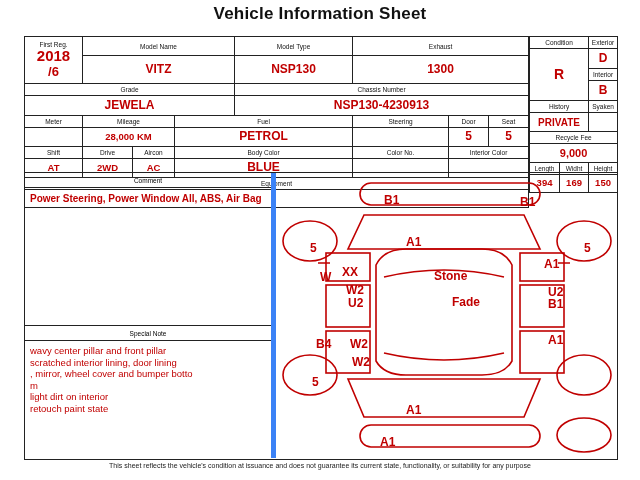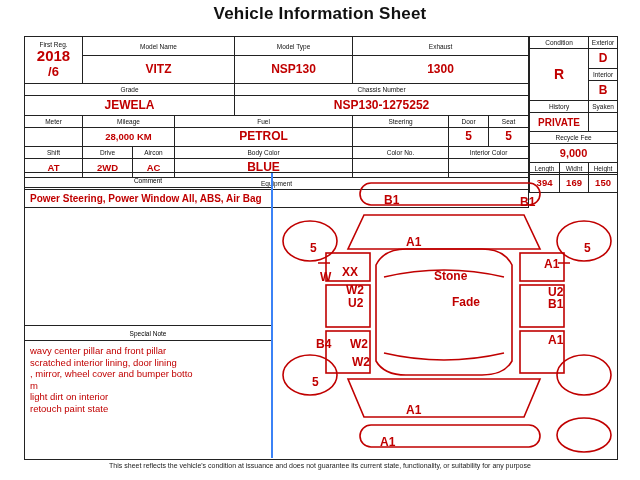--- a/index.html
+++ b/index.html
@@ -22,21 +22,21 @@
   .cell{display:flex;flex-direction:column;justify-content:center;align-items:center;height:100%;}
 
   
   #topwrap{position:absolute;left:24px;top:36px;width:592px;}
   #maintbl{width:504px;}
   #sidetbl{width:88px;}
   .flexrow{display:flex;align-items:flex-start;}
 
   
   #lower{position:absolute;left:24px;top:172px;width:592px;height:286px;border:1px solid #222;}
-  #commentbox{position:absolute;left:0;top:0;width:246px;height:285px;border-right:2px solid #3b82f6;}
+  #commentbox{position:absolute;left:0;top:0;width:246px;height:285px;border-right:5px solid #3b82f6;}
   #comment-head{height:14px;border-bottom:1px solid #222;font-size:6.5px;display:flex;align-items:center;justify-content:center;}
   #comment-body{height:137px;border-bottom:1px solid #222;}
   #special-head{height:14px;border-bottom:1px solid #222;font-size:6.5px;display:flex;align-items:center;justify-content:center;}
   #special-body{padding:4px 5px;font-size:9.5px;color:#c00000;line-height:1.22;}
   #diagram{position:absolute;left:247px;top:0;width:344px;height:285px;}
   #footer{
     position:absolute;left:24px;top:462px;width:592px;text-align:center;
     font-size:7px;color:#222;
   }
   .mark{position:absolute;font-size:12px;color:#c00000;font-weight:bold;}
@@ -82,21 +82,21 @@
           <td colspan="3" class="val">VITZ</td>
           <td colspan="2" class="val">NSP130</td>
           <td colspan="4" class="val">1300</td>
         </tr>
         <tr style="height:12px">
           <td colspan="4" class="lbl">Grade</td>
           <td colspan="6" class="lbl">Chassis Number</td>
         </tr>
         <tr style="height:20px">
           <td colspan="4" class="val">JEWELA</td>
-          <td colspan="6" class="val">NSP130-1275252</td>
+          <td colspan="6" class="val">NSP130-4230913</td>
         </tr>
         <tr style="height:12px">
           <td class="lbl">Meter</td>
           <td colspan="2" class="lbl">Mileage</td>
           <td colspan="3" class="lbl">Fuel</td>
           <td colspan="2" class="lbl">Steering</td>
           <td class="lbl">Door</td>
           <td class="lbl">Seat</td>
         </tr>
         <tr style="height:19px">

